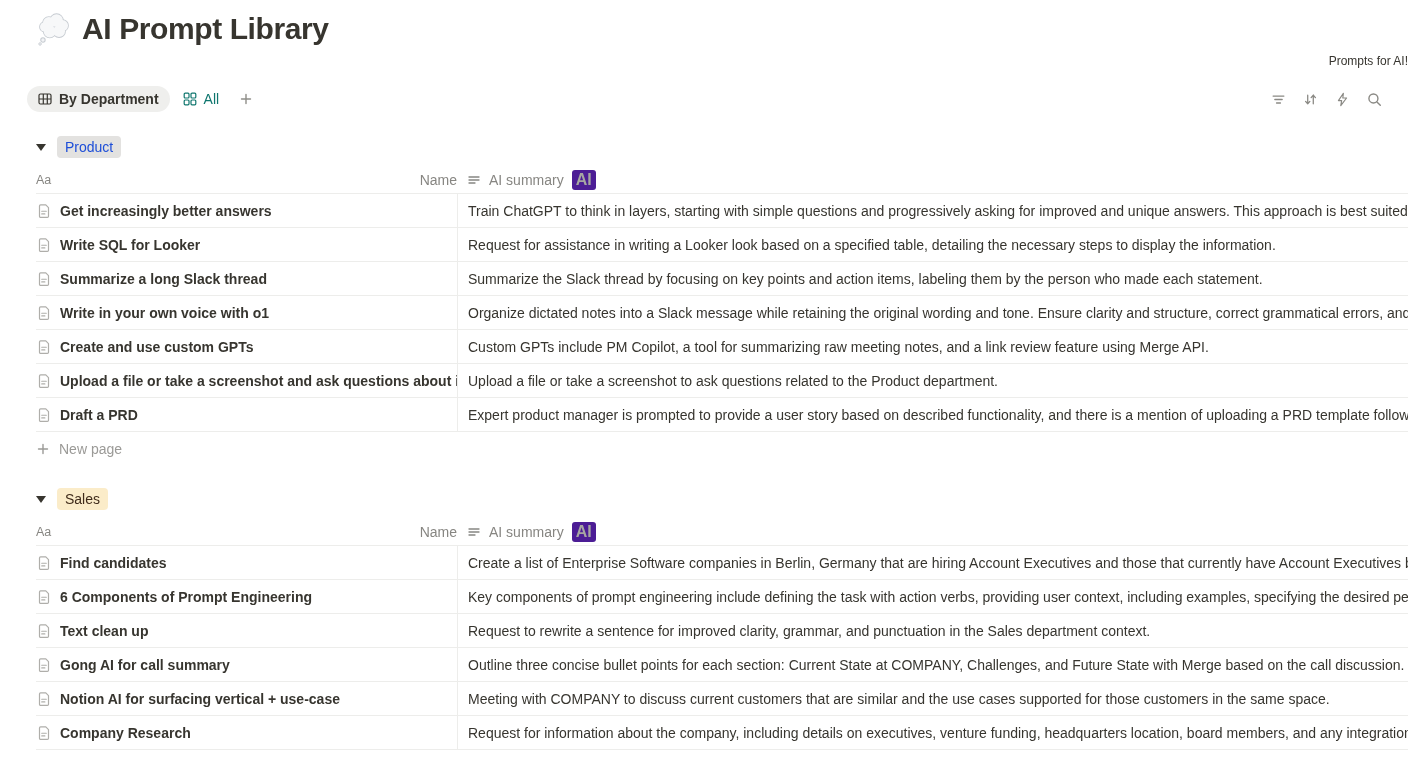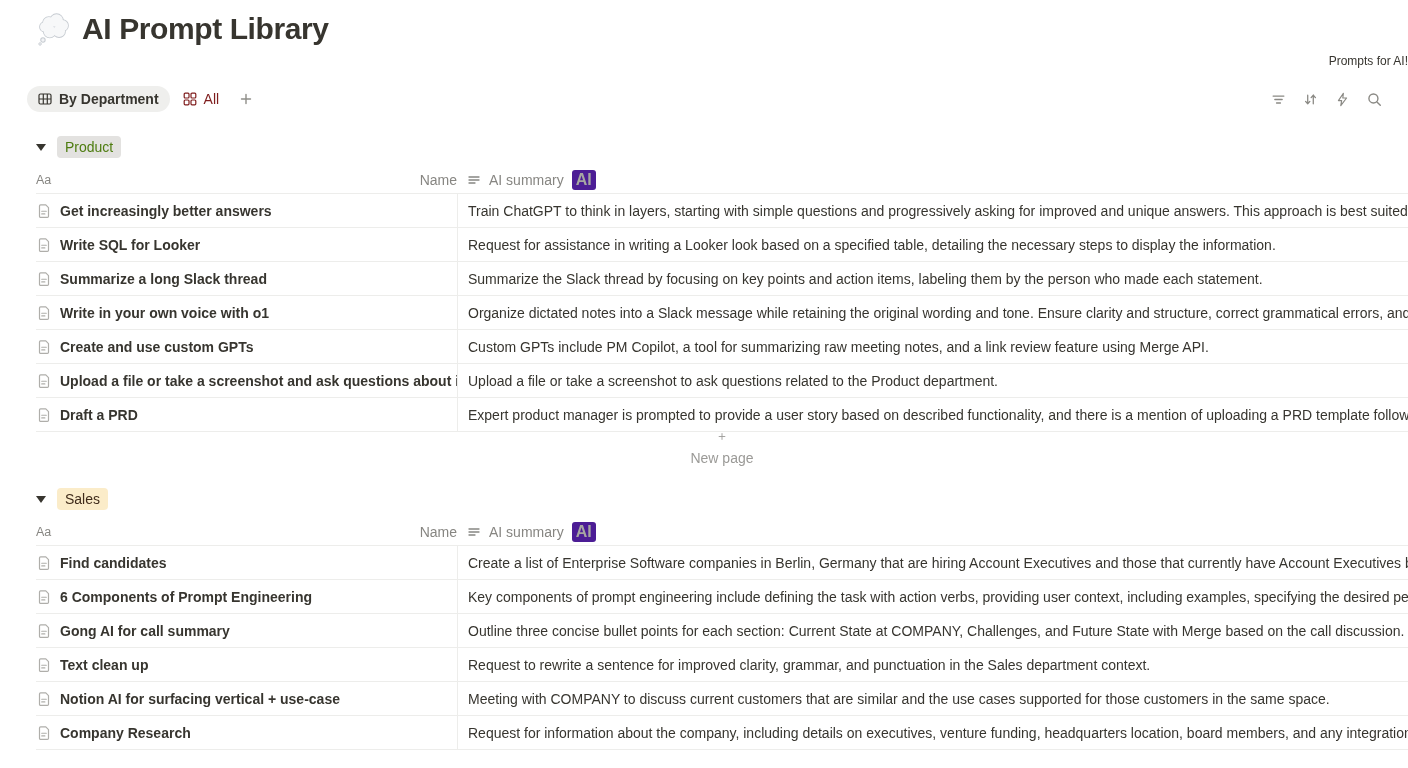--- a/index.html
+++ b/index.html
@@ -18,57 +18,57 @@
   h1.page-title { font-size: 30px; font-weight: 700; margin: 0; letter-spacing: -0.4px; }
   .subtitle { font-size: 12px; margin-top: 4px; color: #37352F; text-align: right; }
 
   
   .toolbar { display: flex; align-items: center; justify-content: space-between;
              margin: 16px 24px 0 -9px; height: 30px; }
   .views { display: flex; align-items: center; gap: 2px; }
   .view-tab { display: inline-flex; align-items: center; gap: 7px; padding: 5px 11px;
               border-radius: 16px; font-size: 14px; cursor: pointer; }
   .view-tab.active { background: #EFEFED; color: #37352F; font-weight: 600; }
-  .view-tab.inactive { color: #7f1d1d; }
+  .view-tab.inactive { color: #0f766e; }
   .add-view { display: inline-flex; align-items: center; padding: 5px 7px; color: #8F8E89; cursor: pointer; }
   .toolbar-right { display: flex; align-items: center; gap: 13px; color: #8A8984; }
   .tool-btn { display: inline-flex; align-items: center; justify-content: center; padding: 2px; cursor: pointer; }
 
   .ic { width: 15px; height: 15px; display: block; }
   .ic-sm { width: 14px; height: 14px; display: block; }
   .ic-lg { width: 16px; height: 16px; display: block; }
 
   
   .group { margin-top: 20px; }
   .group-header { display: flex; align-items: center; gap: 11px; height: 26px; margin-bottom: 6px; }
   .toggle { width: 0; height: 0; border-left: 5px solid transparent; border-right: 5px solid transparent;
             border-top: 7px solid #37352F; cursor: pointer; }
   .badge { font-size: 14px; line-height: 20px; padding: 1px 8px; border-radius: 4px; cursor: pointer; }
-  .badge-gray { background: #E3E2E0; color: #4d7c0f; }
+  .badge-gray { background: #E3E2E0; color: #1d4ed8; }
   .badge-yellow { background: #FBECC9; color: #402C1B; }
 
   .thead { display: flex; align-items: center; height: 28px; border-bottom: 1px solid #EDEDEB;
            color: #878682; font-size: 14px; }
   .th-name { width: 421px; display: flex; align-items: center; gap: 8px; cursor: pointer; justify-content: space-between; }
   .aa-glyph { font-size: 12.5px; color: #878682; }
   .th-summary { flex: 1; display: flex; align-items: center; gap: 8px; padding-left: 10px; cursor: pointer; }
   .th-summary .ic-sm { color: #878682; }
   .ai-badge { background: #4c1d95; color: #A7A6A2; font-size: 16px; font-weight: 600;
               padding: 1px 4px; border-radius: 3px; }
 
   .trow { display: flex; align-items: stretch; height: 34px; border-bottom: 1px solid #EDEDEB; }
   .cell-name { width: 421px; display: flex; align-items: center; gap: 8px; cursor: pointer; }
   .page-icon { color: #AFAEAA; display: inline-flex; }
   .name-text { font-weight: 600; font-size: 14px; color: #37352F; white-space: nowrap; overflow: hidden; }
   .cell-summary { flex: 1; border-left: 1px solid #EDEDEB; padding-left: 10px;
                   display: flex; align-items: center; white-space: nowrap; overflow: hidden;
                   font-size: 14px; color: #37352F; cursor: pointer; }
 
   .new-page { display: flex; align-items: center; gap: 9px; height: 34px; color: #9B9A97;
-              font-size: 14px; cursor: pointer; flex-direction: column; }
+              font-size: 14px; cursor: pointer; }
   .new-page .ic-sm { color: #9B9A97; }
 </style>
 </head>
 <body>
 
 <svg width="0" height="0" style="position:absolute" aria-hidden="true">
   <defs>
     <symbol id="i-table" viewBox="0 0 14 14">
       <rect x="1" y="2" width="12" height="10" rx="1.5" fill="none" stroke="currentColor" stroke-width="1.2"></rect>
       <path d="M1 7 h12 M5.3 2 v10 M9.3 2 v10" fill="none" stroke="currentColor" stroke-width="1.2"></path>
@@ -344,46 +344,46 @@
         <span>Key components of prompt engineering include defining the task with action verbs, providing user context, including examples, specifying the desired perso</span>
       </div>
     </div>
     <div class="trow">
       <div class="cell-name">
         <span class="page-icon">
             <svg class="ic-lg">
               <use href="#i-page"></use>
             </svg>
           </span>
+        <span class="name-text">Text clean up</span>
+      </div>
+      <div class="cell-summary">
+        <span>Request to rewrite a sentence for improved clarity, grammar, and punctuation in the Sales department context.</span>
+      </div>
+    </div>
+    <div class="trow">
+      <div class="cell-name">
+        <span class="page-icon">
+            <svg class="ic-lg">
+              <use href="#i-page"></use>
+            </svg>
+          </span>
         <span class="name-text">Gong AI for call summary</span>
       </div>
       <div class="cell-summary">
         <span>Outline three concise bullet points for each section: Current State at COMPANY, Challenges, and Future State with Merge based on the call discussion.</span>
       </div>
     </div>
     <div class="trow">
       <div class="cell-name">
         <span class="page-icon">
             <svg class="ic-lg">
               <use href="#i-page"></use>
             </svg>
           </span>
-        <span class="name-text">Text clean up</span>
-      </div>
-      <div class="cell-summary">
-        <span>Request to rewrite a sentence for improved clarity, grammar, and punctuation in the Sales department context.</span>
-      </div>
-    </div>
-    <div class="trow">
-      <div class="cell-name">
-        <span class="page-icon">
-            <svg class="ic-lg">
-              <use href="#i-page"></use>
-            </svg>
-          </span>
         <span class="name-text">Notion AI for surfacing vertical + use-case</span>
       </div>
       <div class="cell-summary">
         <span>Meeting with COMPANY to discuss current customers that are similar and the use cases supported for those customers in the same space.</span>
       </div>
     </div>
     <div class="trow">
       <div class="cell-name">
         <span class="page-icon">
             <svg class="ic-lg">

